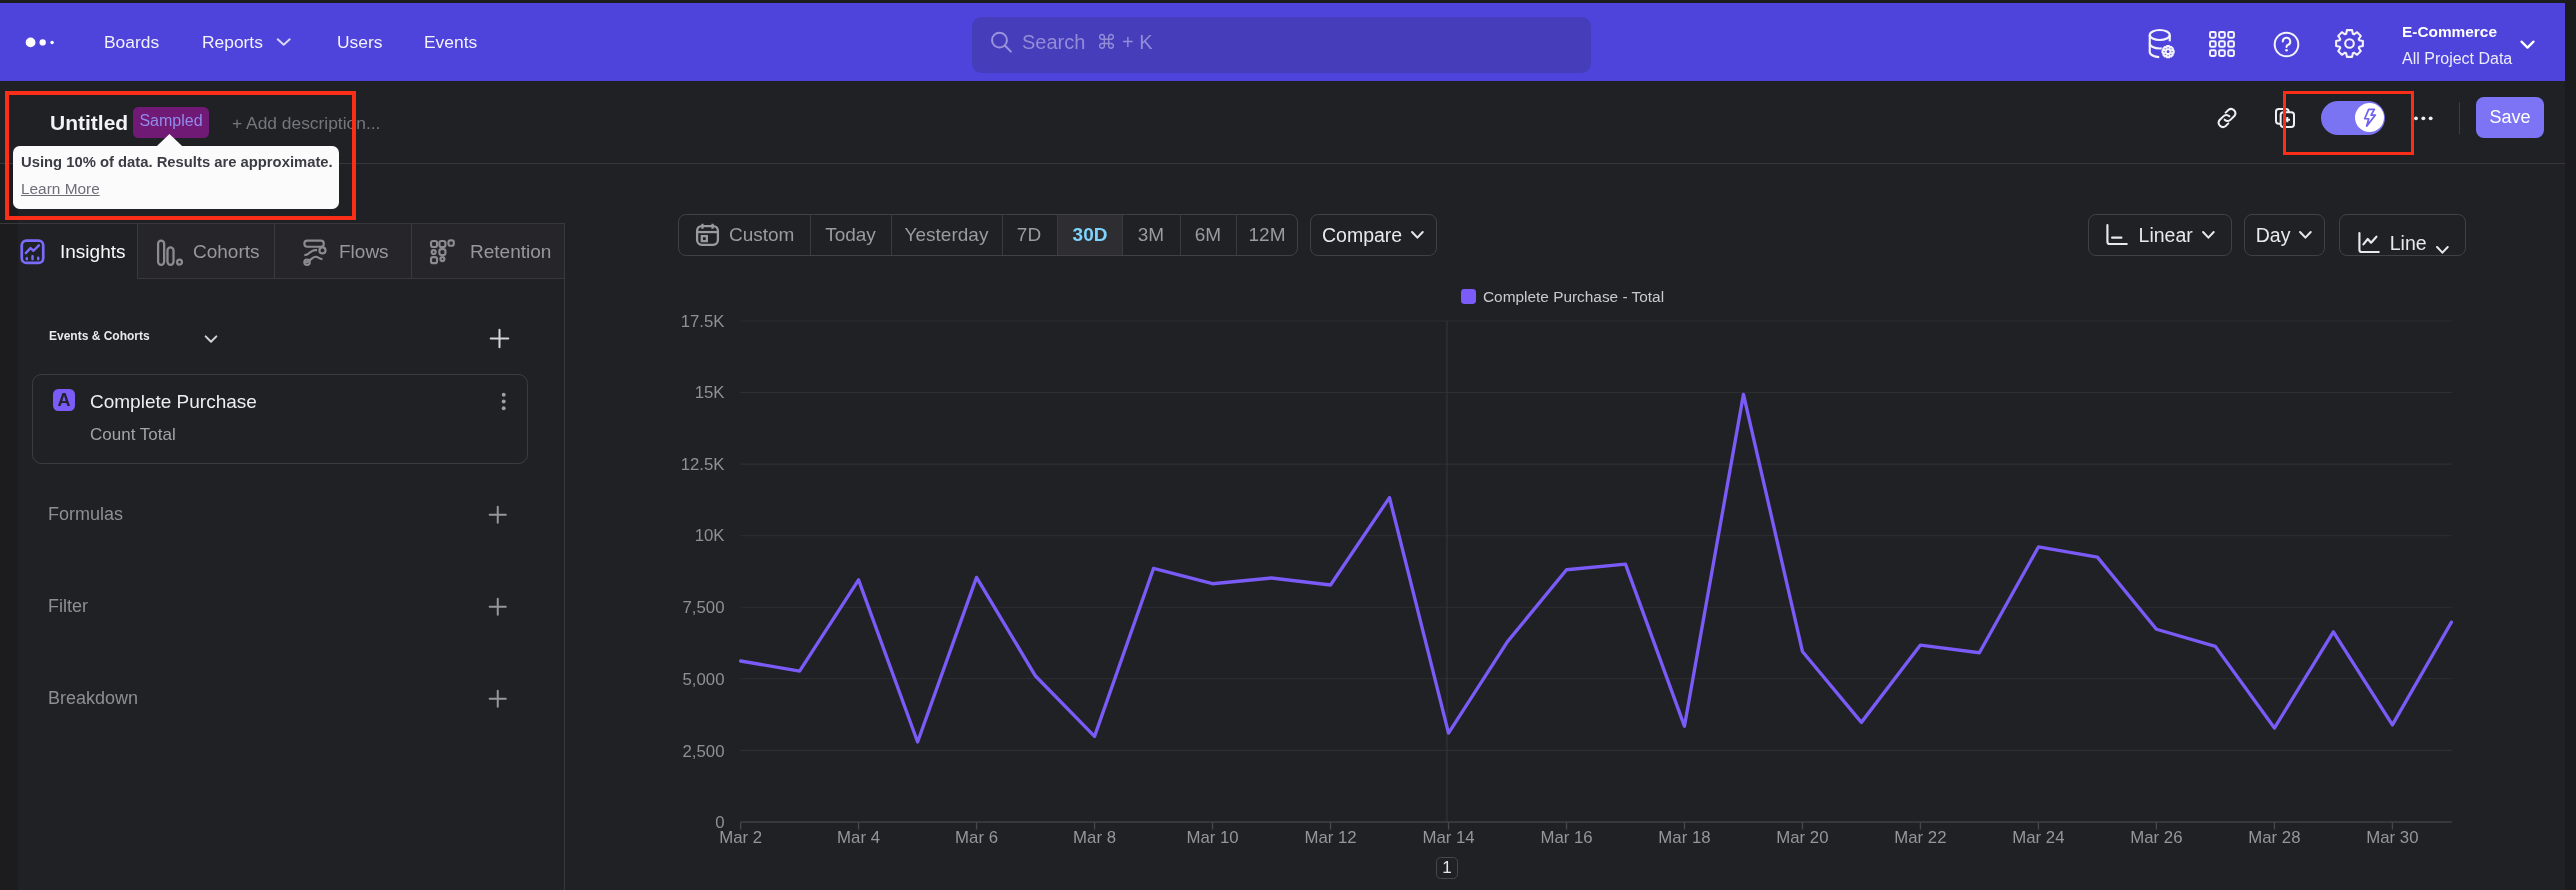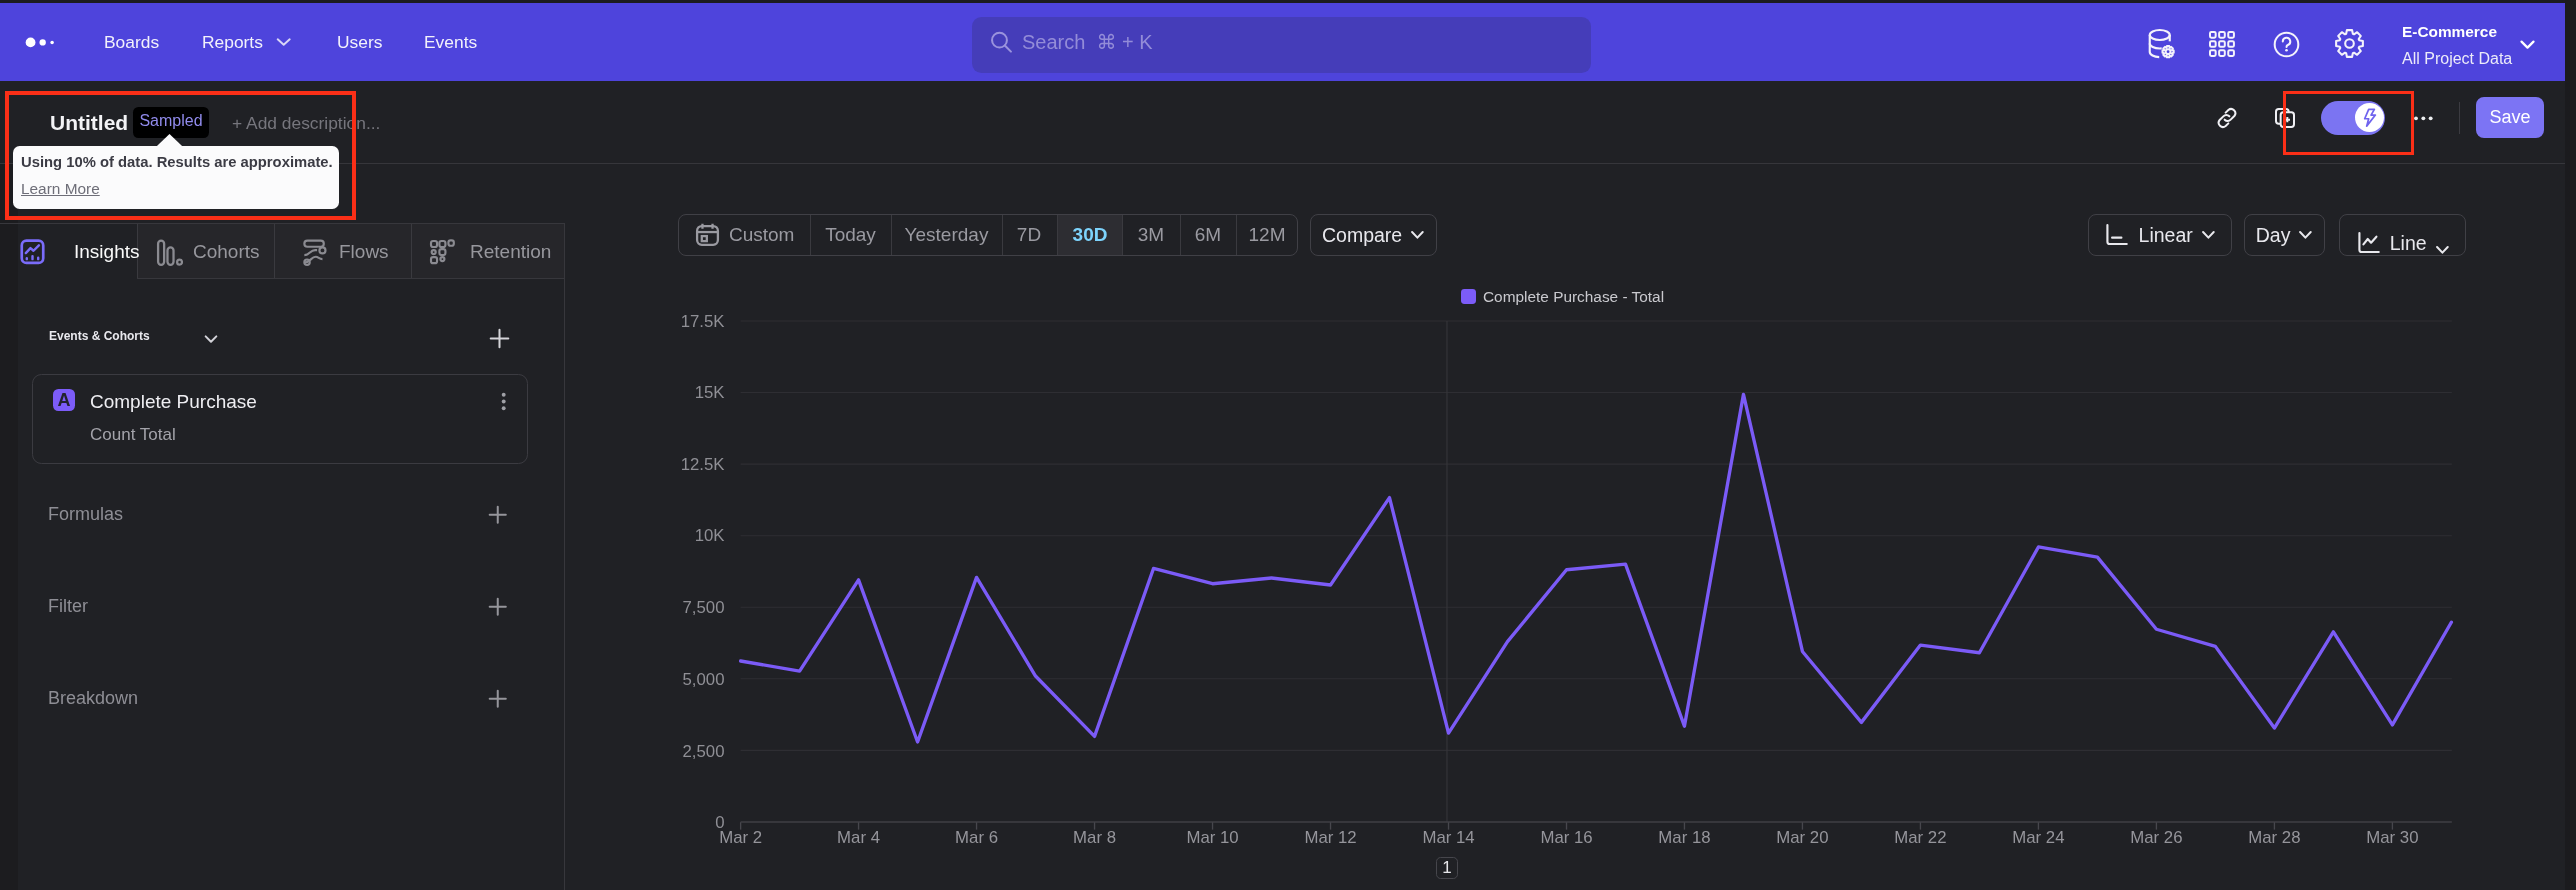--- a/index.html
+++ b/index.html
@@ -97,21 +97,21 @@
       <path d="M19.15 3.17 L26.85 3.17 L27.95 8.63 L29.66 9.34 L34.30 6.25 L39.75 11.70 L36.66 16.34 L37.37 18.05 L42.83 19.15 L42.83 26.85 L37.37 27.95 L36.66 29.66 L39.75 34.30 L34.30 39.75 L29.66 36.66 L27.95 37.37 L26.85 42.83 L19.15 42.83 L18.05 37.37 L16.34 36.66 L11.70 39.75 L6.25 34.30 L9.34 29.66 L8.63 27.95 L3.17 26.85 L3.17 19.15 L8.63 18.05 L9.34 16.34 L6.25 11.70 L11.70 6.25 L16.34 9.34 L18.05 8.63 Z"></path>
     </g>
   </svg>
   <div class="abs" style="left:2402px;top:23px;font-size:15.4px;font-weight:700;color:#fff">E-Commerce</div>
   <div class="abs" style="left:2402px;top:50px;font-size:16px;color:#ecebf9">All Project Data</div>
   <svg class="abs" style="left:2518px;top:39px" width="19" height="12" viewBox="0 0 28 18">
     <path d="M5 4 L14 13 L23 4" stroke="#fff" stroke-width="3.4" fill="none" stroke-linecap="round" stroke-linejoin="round"></path>
   </svg>
 
   <div class="abs" style="left:50px;top:111px;font-size:21px;font-weight:600;color:#f3f3f6">Untitled</div>
-  <div class="abs" style="left:133px;top:107px;width:76px;height:31px;background:#000000;border-radius:5.4px;color:#918bec;font-size:16px;text-align:center;line-height:27.5px">Sampled</div>
+  <div class="abs" style="left:133px;top:107px;width:76px;height:31px;background:#701a75;border-radius:5.4px;color:#918bec;font-size:16px;text-align:center;line-height:27.5px">Sampled</div>
   <div class="abs" style="left:232px;top:113px;font-size:17.4px;color:#76767d">+ Add description...</div>
 
   <svg class="abs" style="left:2216px;top:107px" width="22" height="22" viewBox="0 0 33 33">
     <g stroke="#f0f0f4" stroke-width="3" fill="none" stroke-linecap="round">
       <path d="M14.5 8.5 l4 -4 a6.4 6.4 0 0 1 9 9 l-5.5 5.5 a6.4 6.4 0 0 1 -9 0"></path>
       <path d="M18.5 24.5 l-4 4 a6.4 6.4 0 0 1 -9 -9 l5.5 -5.5 a6.4 6.4 0 0 1 9 0"></path>
     </g>
   </svg>
 
   <svg class="abs" style="left:2274px;top:107px" width="22" height="22" viewBox="0 0 33 33">
@@ -150,21 +150,21 @@
   <div class="abs tab-inactive" style="left:411px;width:154px"></div>
   <div class="abs tabline" style="left:0;top:223px;width:565px;height:0.7px"></div>
   <div class="abs tabline" style="left:137px;top:278px;width:428px;height:0.7px"></div>
   <div class="abs tabline" style="left:564px;top:224px;width:0.7px;height:666px"></div>
 
   <svg class="abs" style="left:20px;top:239px" width="25" height="25.5" viewBox="0 0 37 38">
     <rect x="2.5" y="2.5" width="32" height="33" rx="7" stroke="#7a6cfa" stroke-width="4" fill="none"></rect>
     <path d="M8.5 21 L15.5 13.5 L20 17.5 L28 9.5" stroke="#7a6cfa" stroke-width="3.6" fill="none" stroke-linecap="round" stroke-linejoin="round"></path>
     <path d="M10 28.5 v1.5 M18.5 25.5 v4.5 M27 28 v2" stroke="#7a6cfa" stroke-width="3.6" stroke-linecap="round"></path>
   </svg>
-  <div class="abs" style="left:74px;top:224px;height:55px;font-size:19px;color:#fafafa;line-height:55px">Insights</div>
+  <div class="abs" style="left:60px;top:224px;height:55px;font-size:19px;color:#fafafa;line-height:55px">Insights</div>
 
   <svg class="abs" style="left:156px;top:239px" width="27" height="27.5" viewBox="0 0 40 41">
     <g stroke="#8b8b91" stroke-width="3.4" fill="none">
       <rect x="3" y="2.5" width="9" height="36" rx="4.5"></rect>
       <rect x="17" y="12.5" width="9" height="26" rx="4.5"></rect>
       <circle cx="35" cy="34.5" r="3.6"></circle>
     </g>
   </svg>
   <div class="abs tabtxt" style="left:193px;top:224px">Cohorts</div>
 

